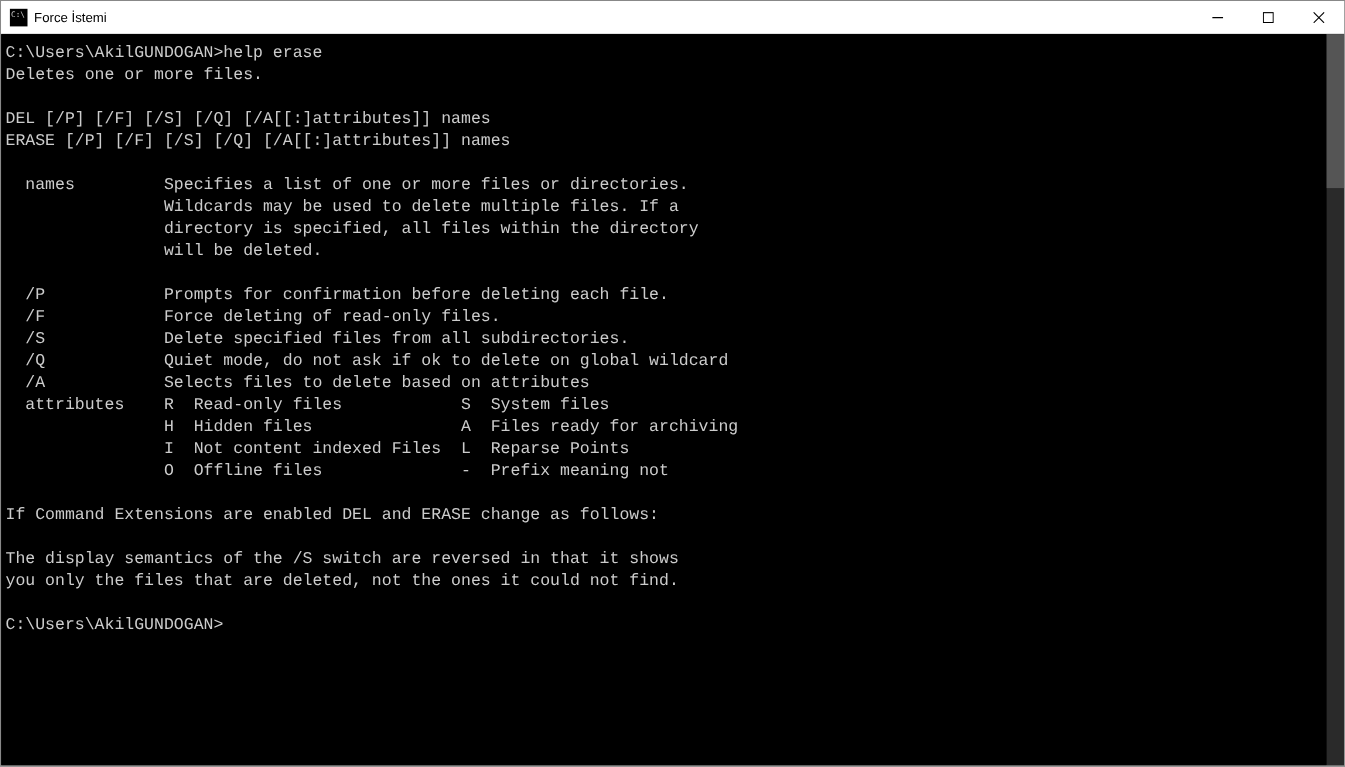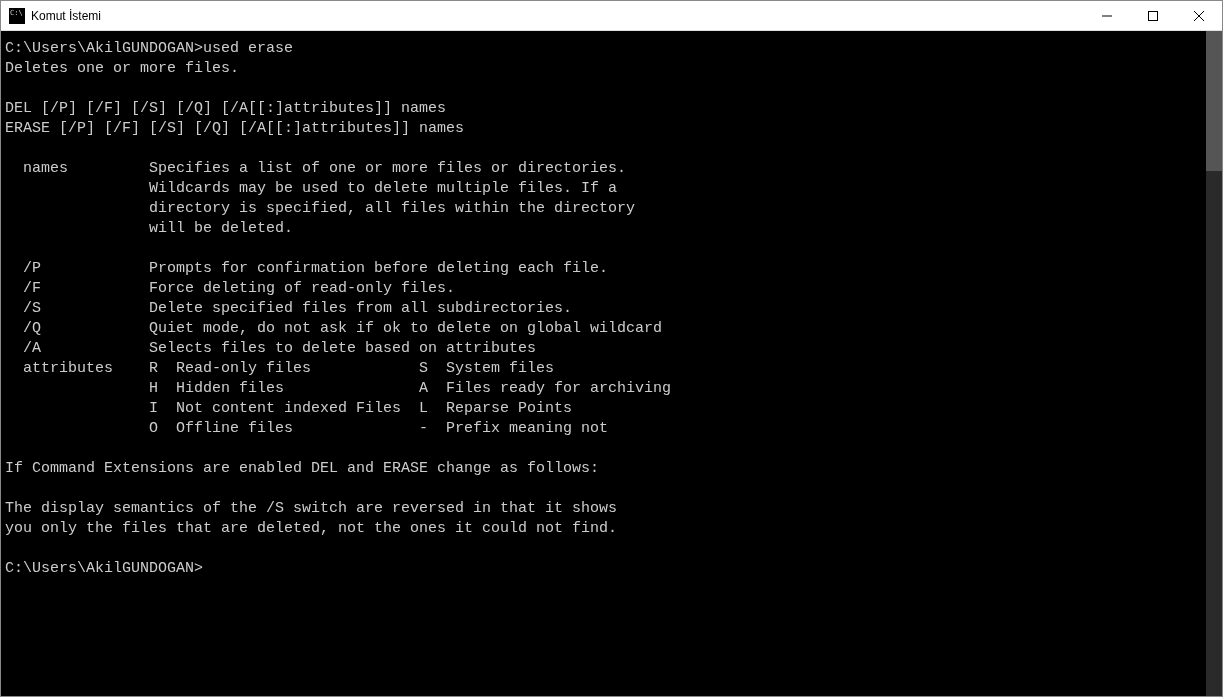--- a/index.html
+++ b/index.html
@@ -100,21 +100,21 @@
       height: 140px;
       background: #555;
     }
   </style>
 </head>
 <body>
 
 <div class="titlebar">
   <div class="titlebar-left">
     <span class="app-icon"></span>
-    <span class="title-text">Komut İstemi</span>
+    <span class="title-text">Force İstemi</span>
   </div>
   <div class="window-controls">
     <div class="win-btn">
       <svg viewBox="0 0 10 10">
           <line x1="0" y1="5" x2="10" y2="5"></line>
         </svg>
     </div>
     <div class="win-btn">
       <svg viewBox="0 0 10 10">
           <rect x="0.5" y="0.5" width="9" height="9"></rect>
@@ -123,21 +123,21 @@
     <div class="win-btn">
       <svg viewBox="0 0 10 10">
           <line x1="0" y1="0" x2="10" y2="10"></line>
           <line x1="10" y1="0" x2="0" y2="10"></line>
         </svg>
     </div>
   </div>
 </div>
 
 <div class="terminal-container">
-  <div class="terminal"><span>C:\Users\AkilGUNDOGAN&gt;</span><span>used erase</span>
+  <div class="terminal"><span>C:\Users\AkilGUNDOGAN&gt;</span><span>help erase</span>
 <span id="terminal-lines">Deletes one or more files.
 
 DEL [/P] [/F] [/S] [/Q] [/A[[:]attributes]] names
 ERASE [/P] [/F] [/S] [/Q] [/A[[:]attributes]] names
 
   names         Specifies a list of one or more files or directories.
                 Wildcards may be used to delete multiple files. If a
                 directory is specified, all files within the directory
                 will be deleted.
 

